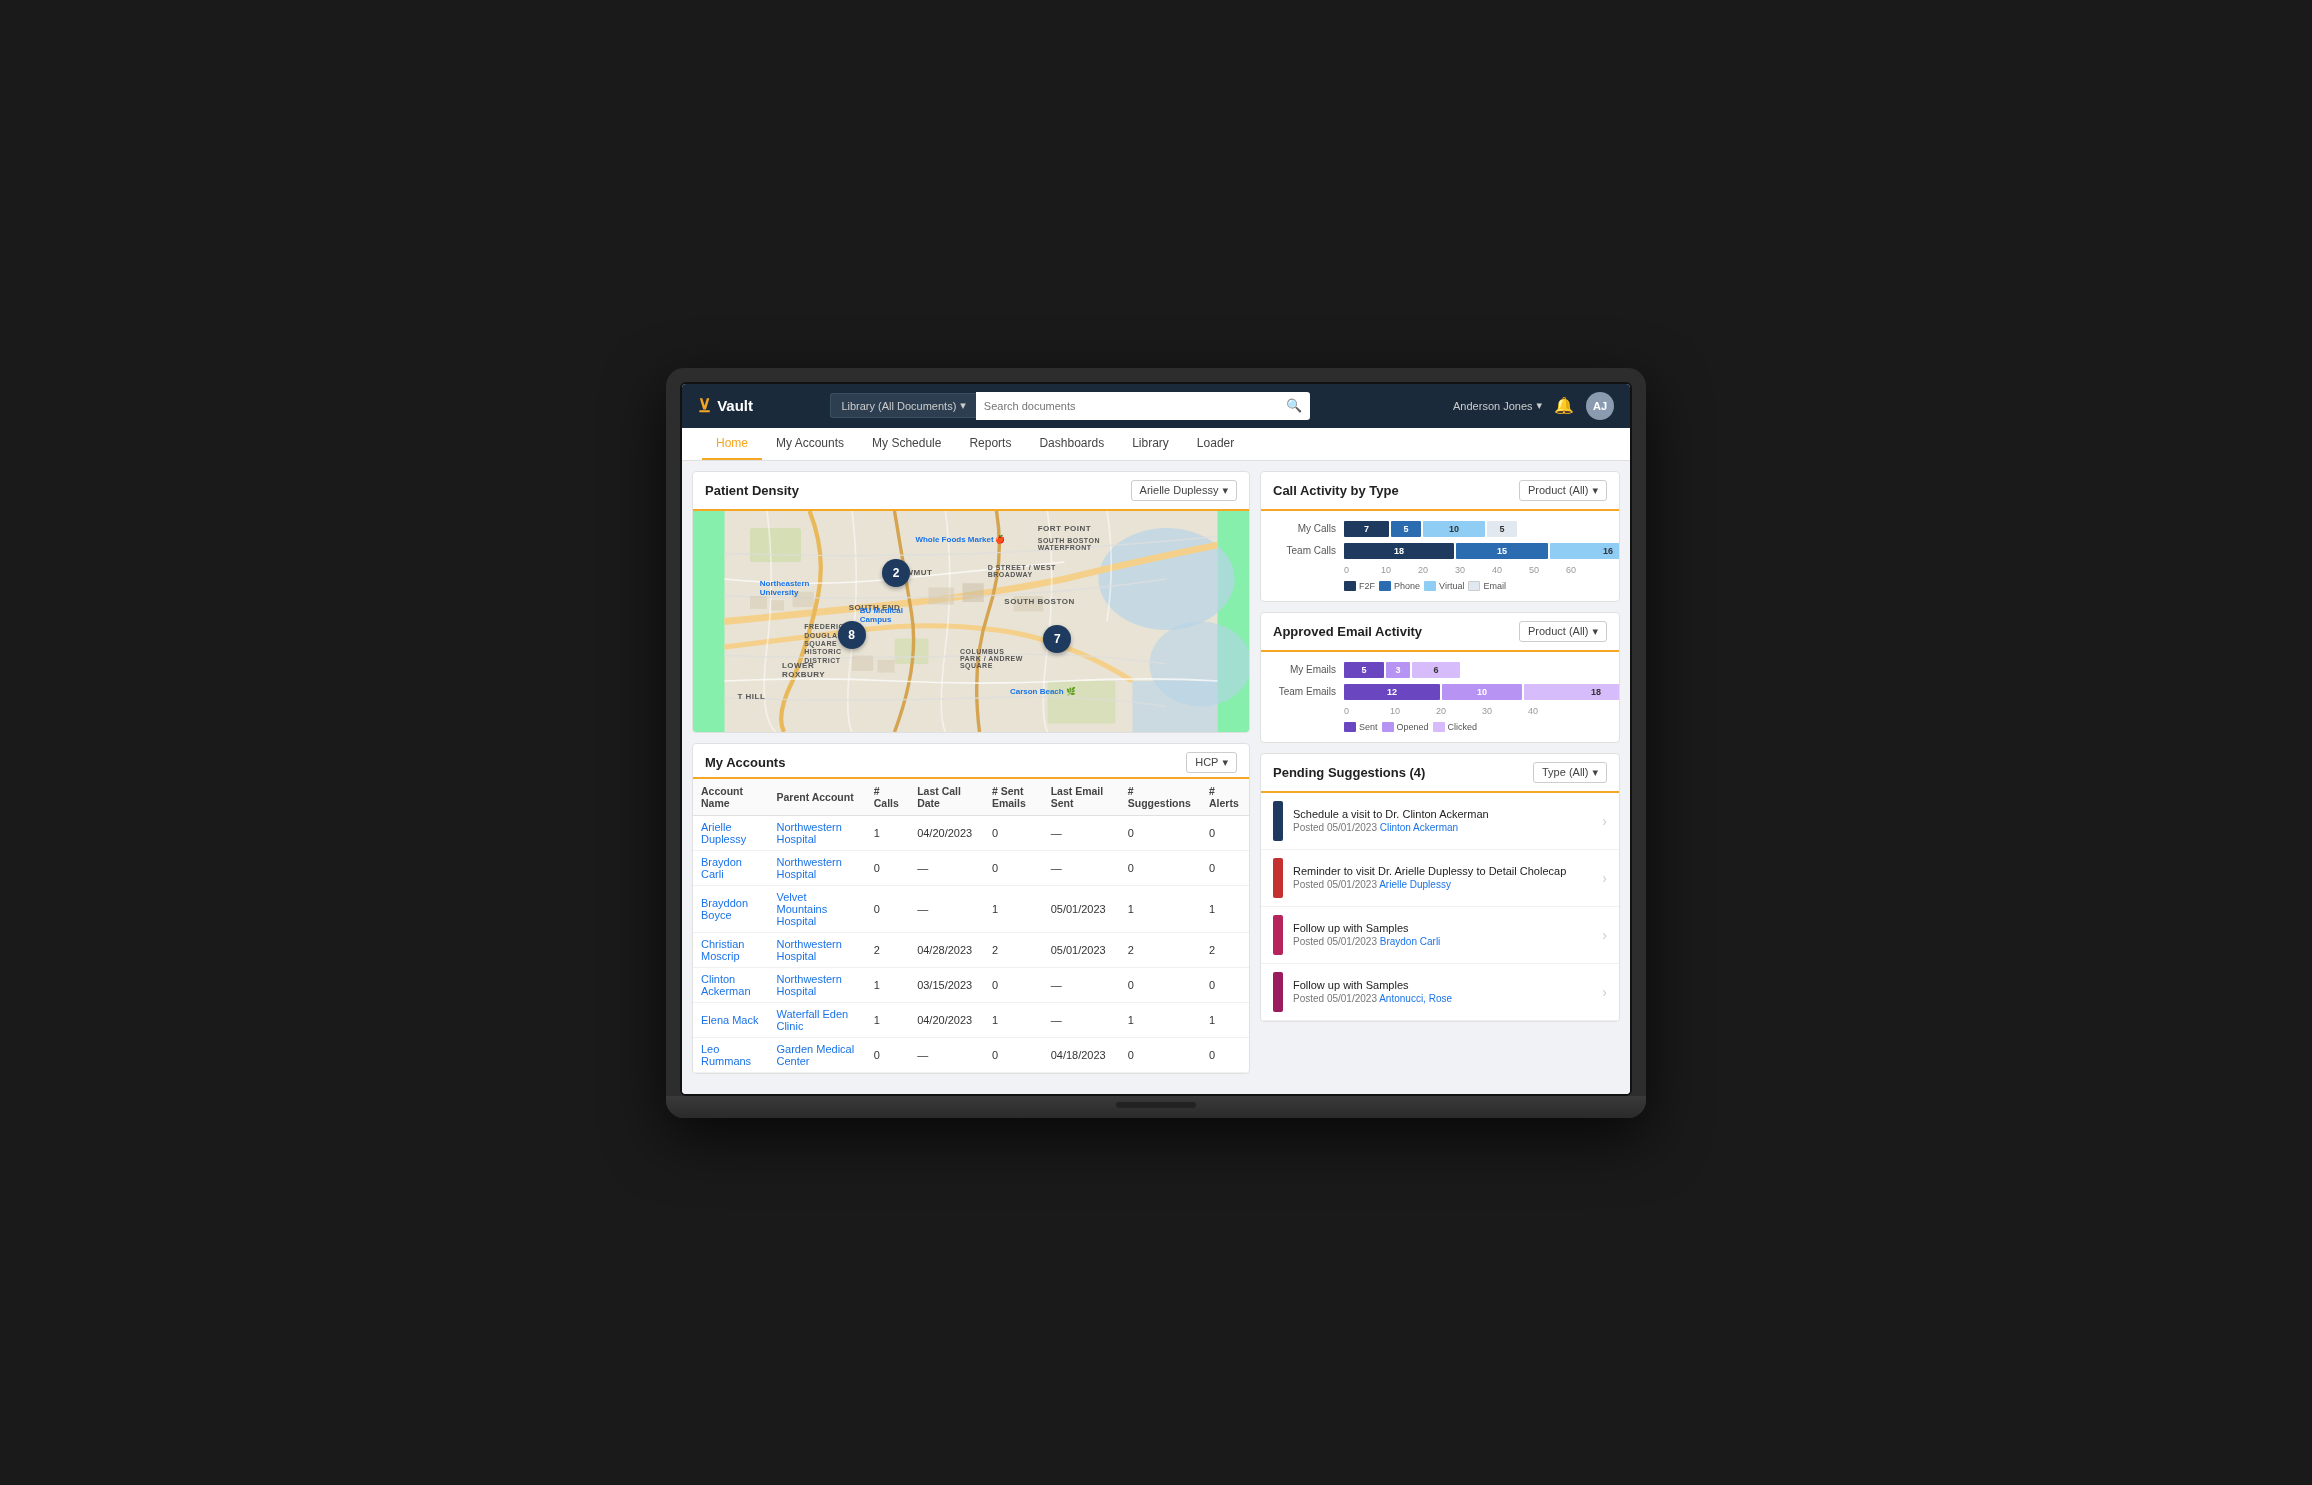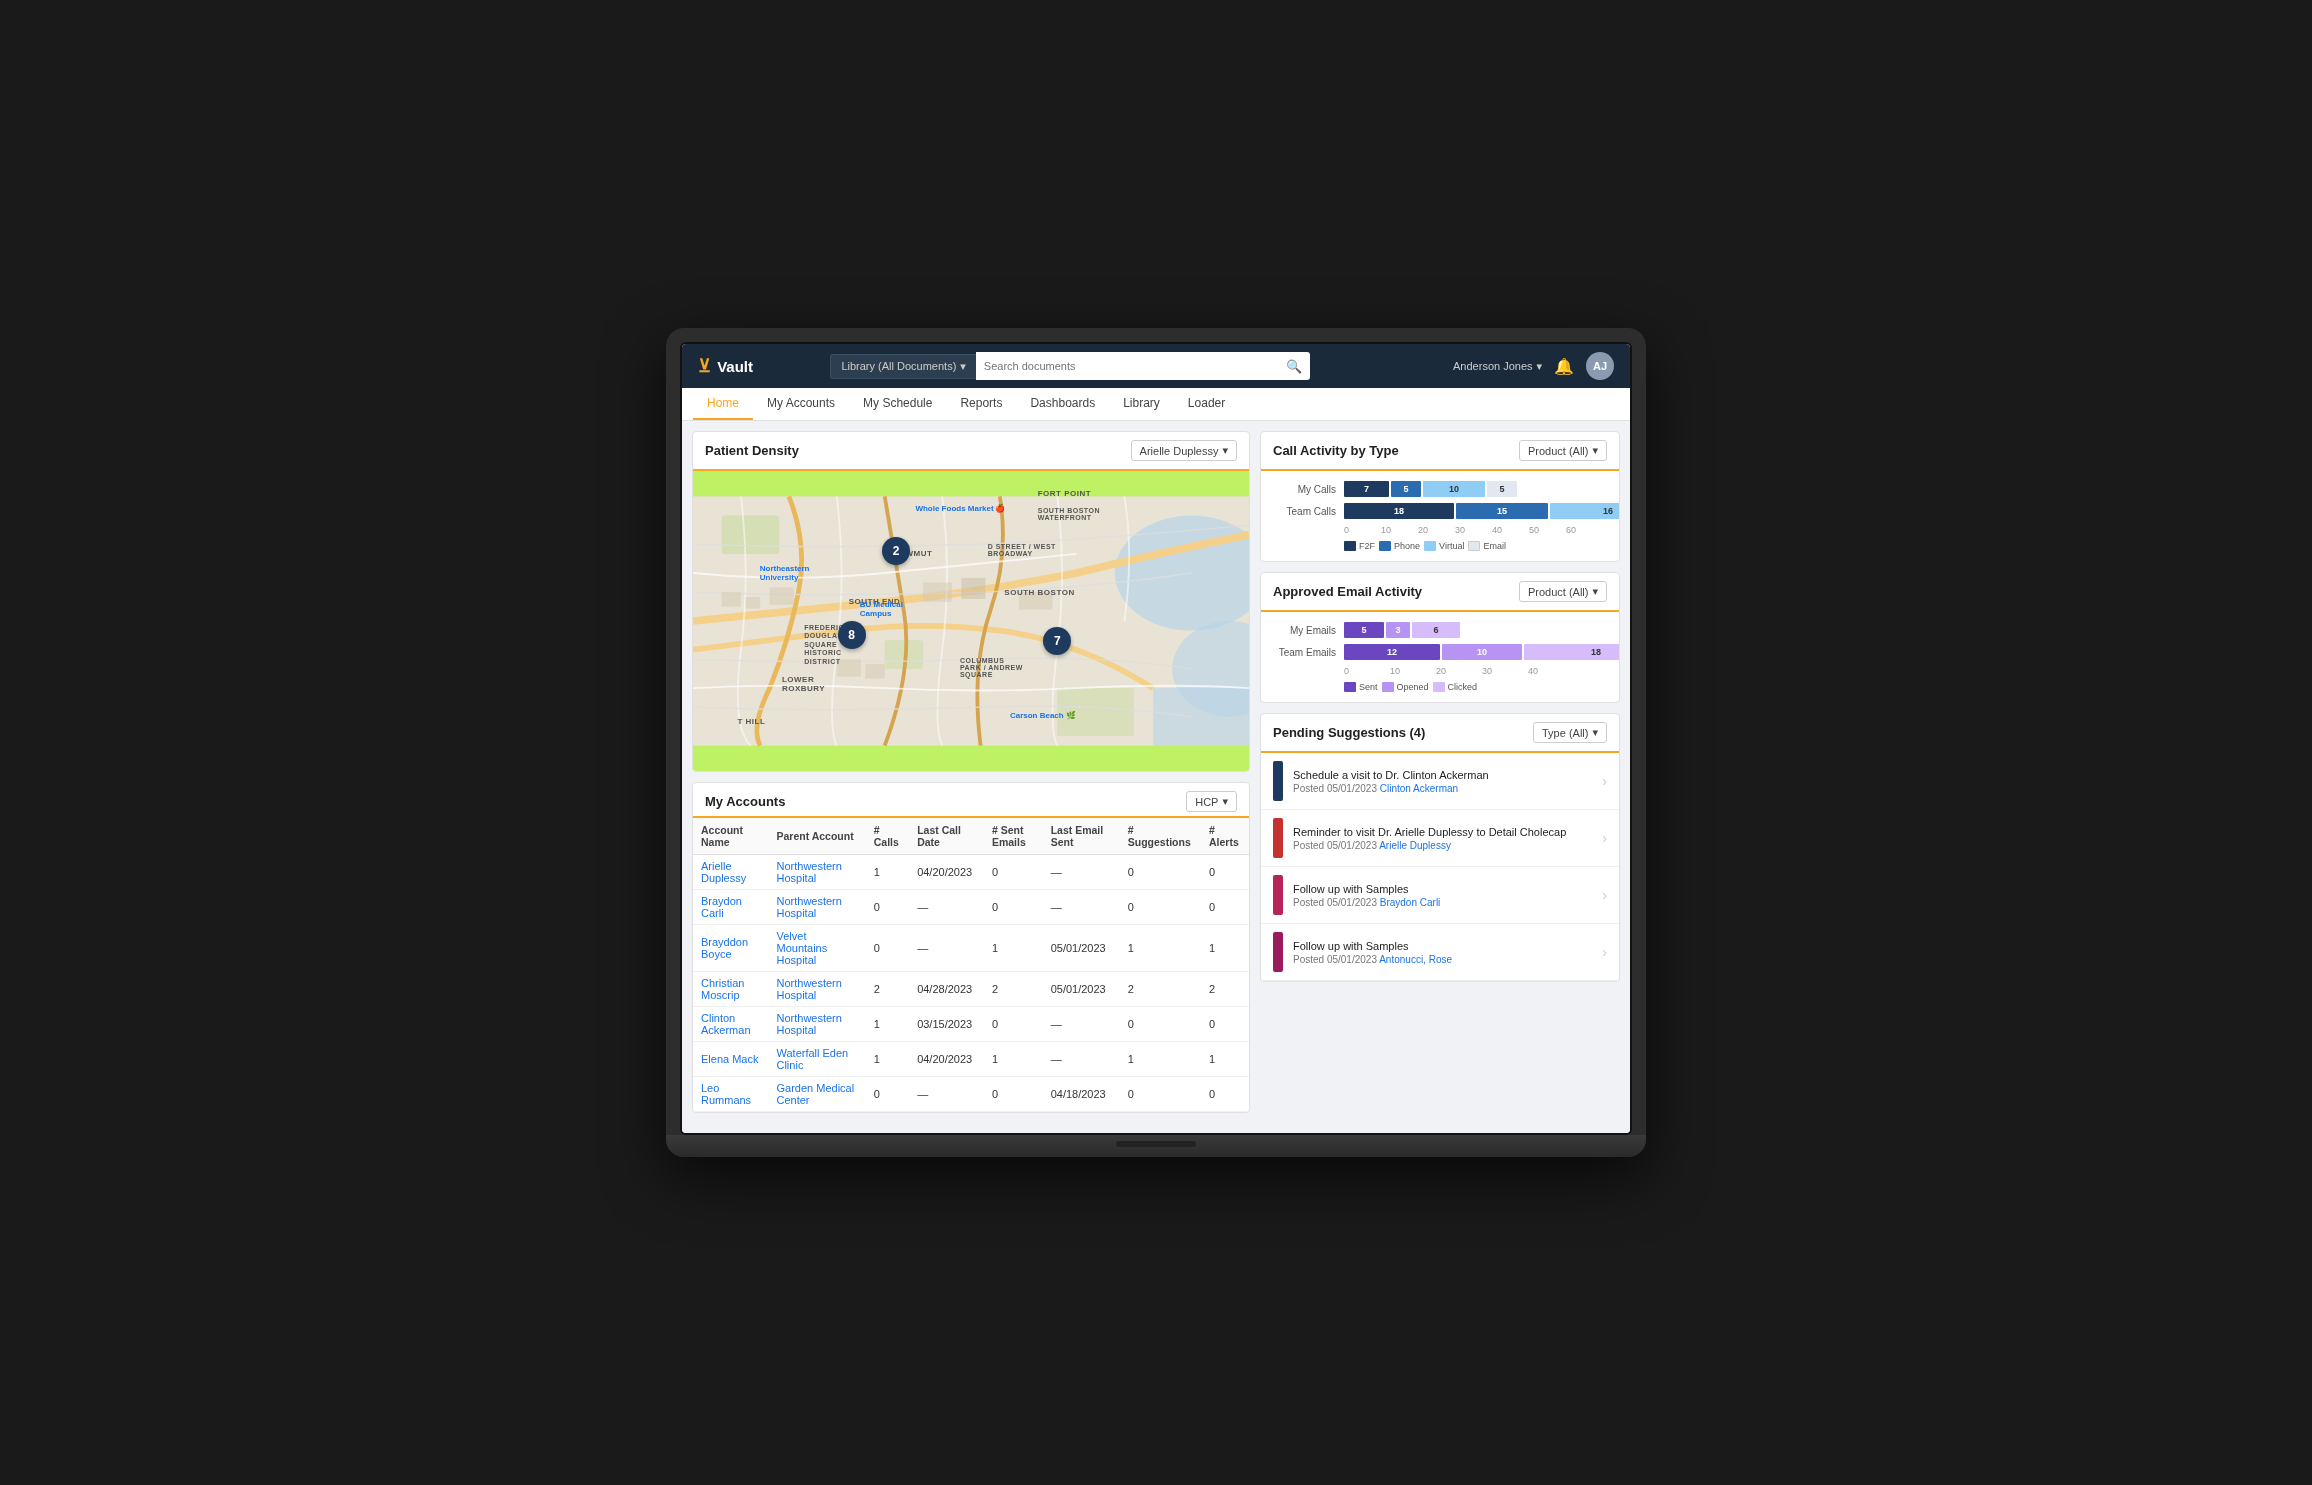--- a/index.html
+++ b/index.html
@@ -135,21 +135,21 @@
       color: white;
       font-size: 11px;
       font-weight: 600;
     }
 
     
     .sec-nav {
       background: #fff;
       border-bottom: 1px solid #e0e0e0;
       display: flex;
-      padding: 0 11px;
+      padding: 0 20px;
       gap: 0;
     }
     .sec-nav-item {
       padding: 8px 14px;
       font-size: 12px;
       color: #444;
       cursor: pointer;
       border-bottom: 2px solid transparent;
       text-decoration: none;
     }
@@ -197,22 +197,22 @@
       cursor: pointer;
       display: flex;
       align-items: center;
       gap: 4px;
       color: #444;
     }
 
     
     .map-container {
       position: relative;
-      height: 300px;
-      background: #bef264;
+      height: 221px;
+      background: #86efac;
       overflow: hidden;
     }
     
     .map-svg {
       position: absolute;
       top: 0; left: 0;
       width: 100%; height: 100%;
     }
     .map-marker {
       position: absolute;

